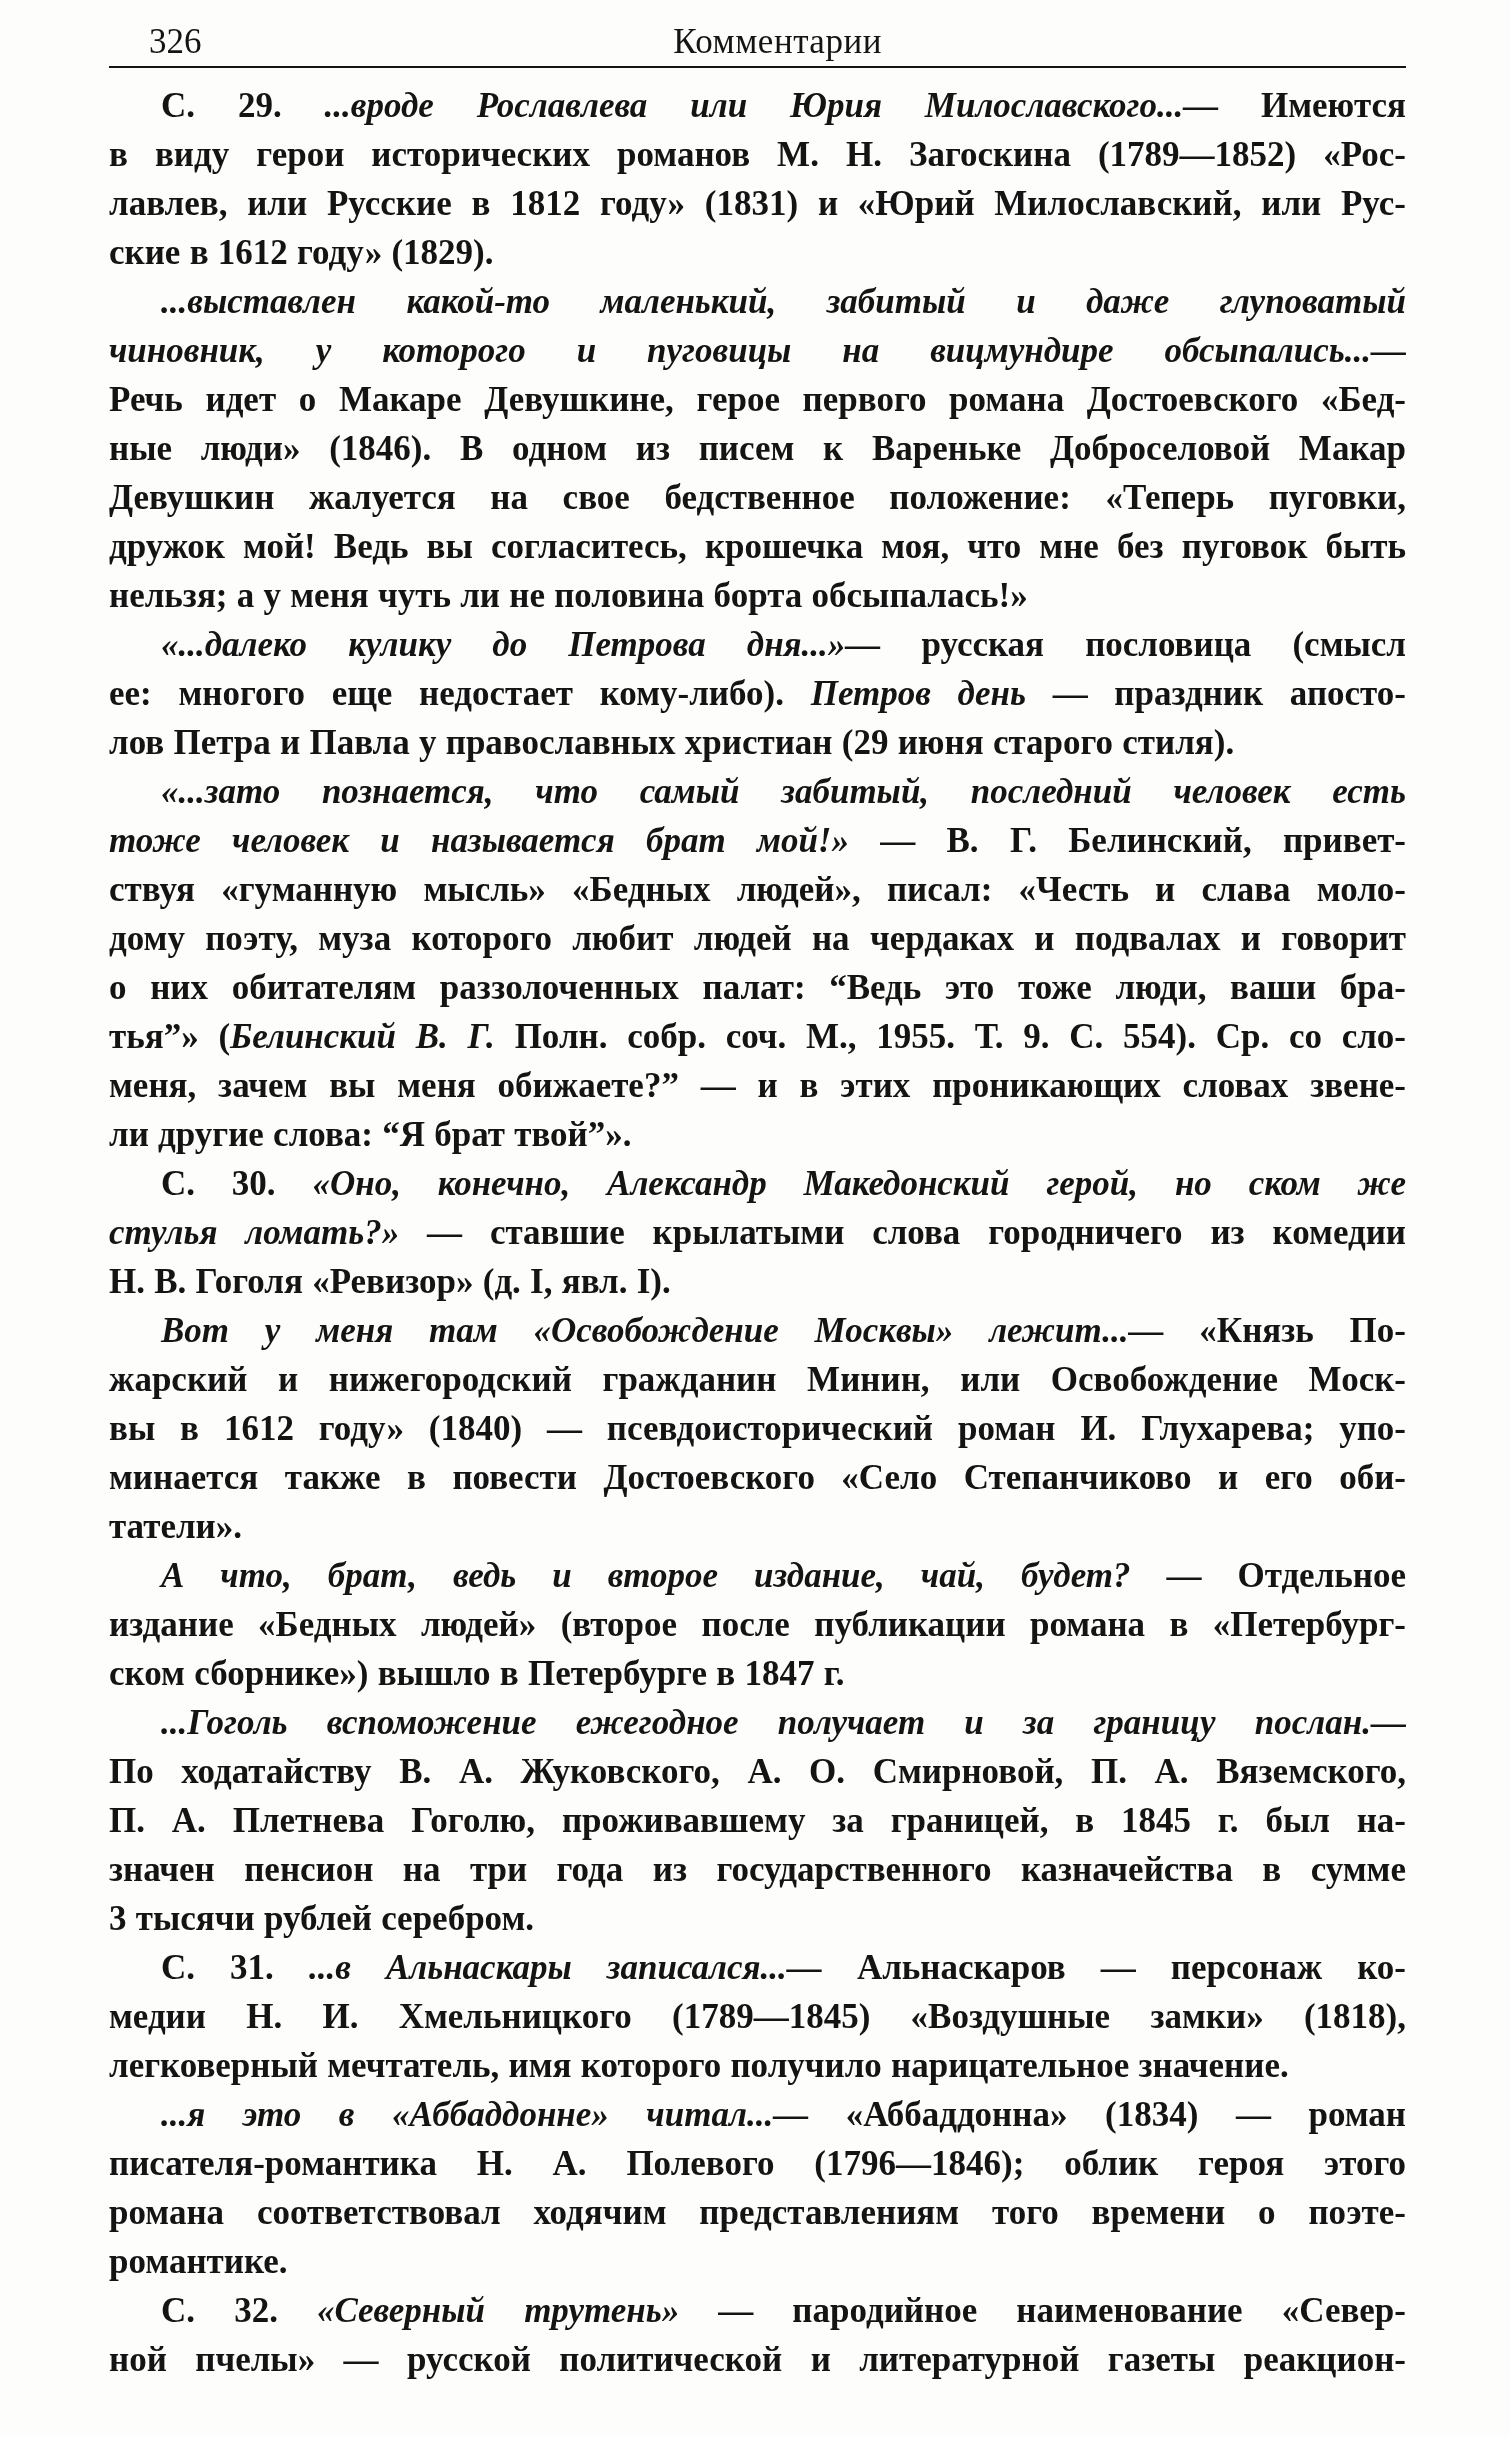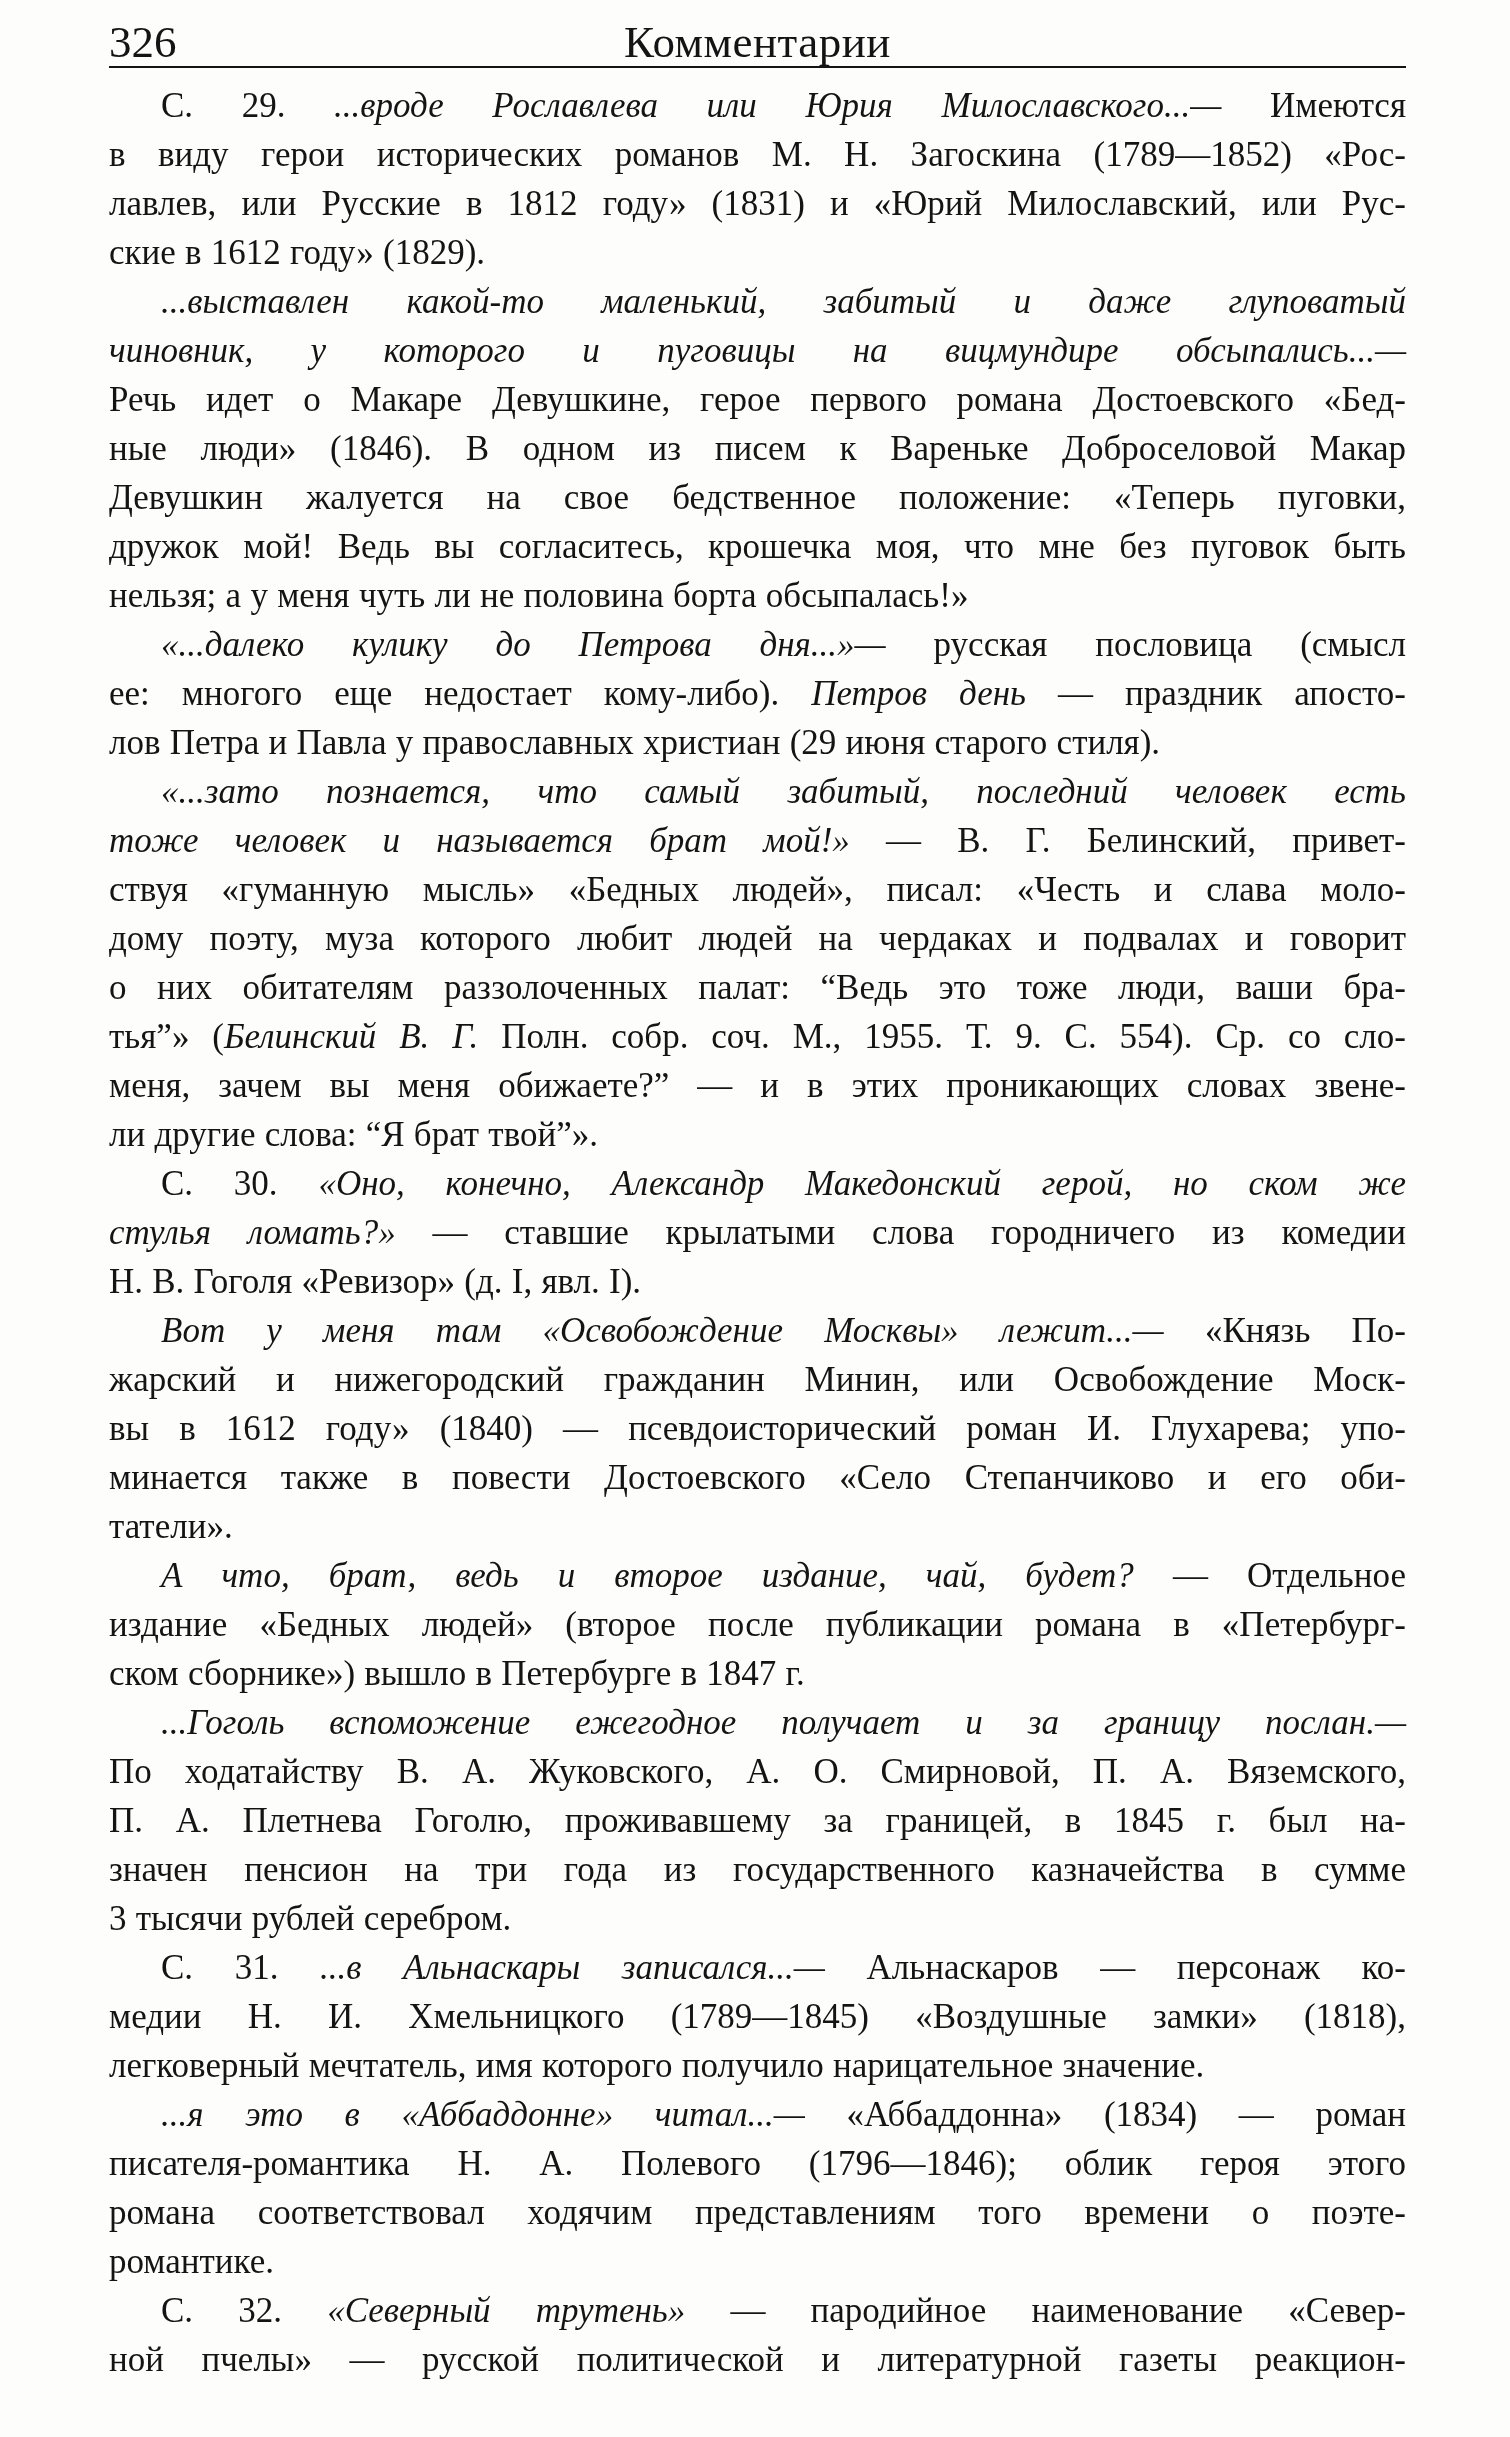--- a/index.html
+++ b/index.html
@@ -13,22 +13,23 @@
     color: var(--ink, #141414);
     font-family: "Liberation Serif", serif;
     padding: 19.6px 105px 0 109px;
     overflow: hidden;
     position: relative;
   }
 
   .page-header {
     position: relative;
     height: 44px;
-    font-size: 45px;
+    font-size: 35px;
     line-height: 44px;
+    margin-left: 40px;
   }
   .page-number {
     position: absolute;
     left: 0; top: 0;
   }
   .running-title {
     position: absolute;
     left: 0; right: 0;
     text-align: center;
     letter-spacing: 0.5px;
@@ -36,20 +37,21 @@
   .header-rule {
     height: 0;
     border-bottom: 2.7px solid var(--ink, #141414);
     margin-top: 2.2px;
   }
 
   .body-text {
     margin-top: 13px;
     font-size: 35px;
     line-height: 49px;
+    font-weight: bold;
   }
   .para { margin: 0; }
   .line {
     text-align: justify;
     text-align-last: justify;
     word-spacing: 0.5px;
   }
   .line.first { text-indent: 52px; }
   .line.last  { text-align-last: left; }
   .it { font-style: italic; }

